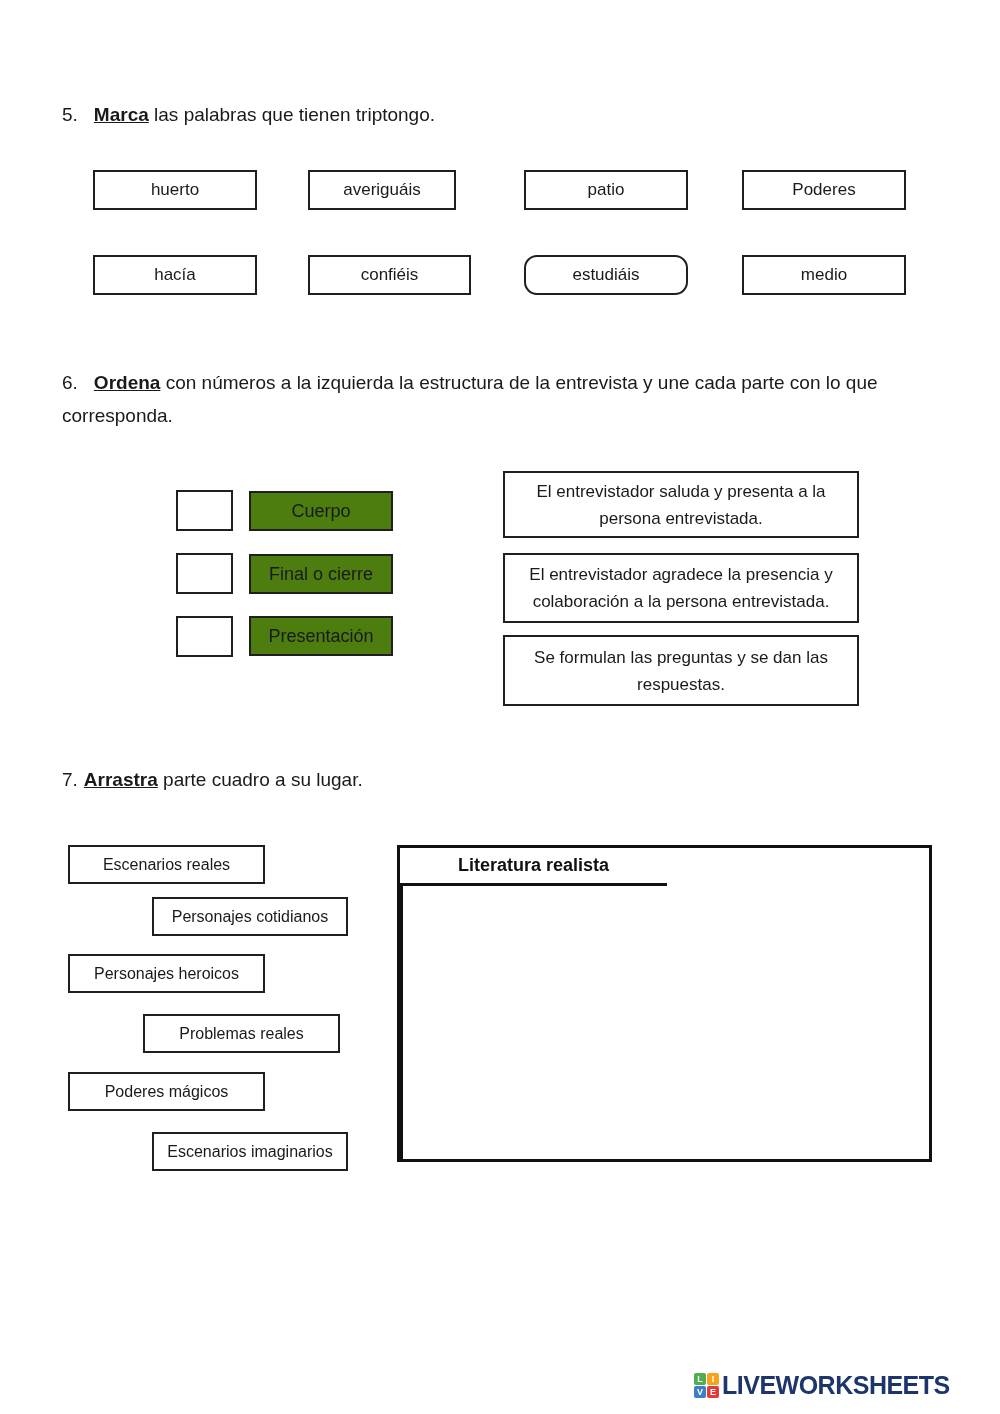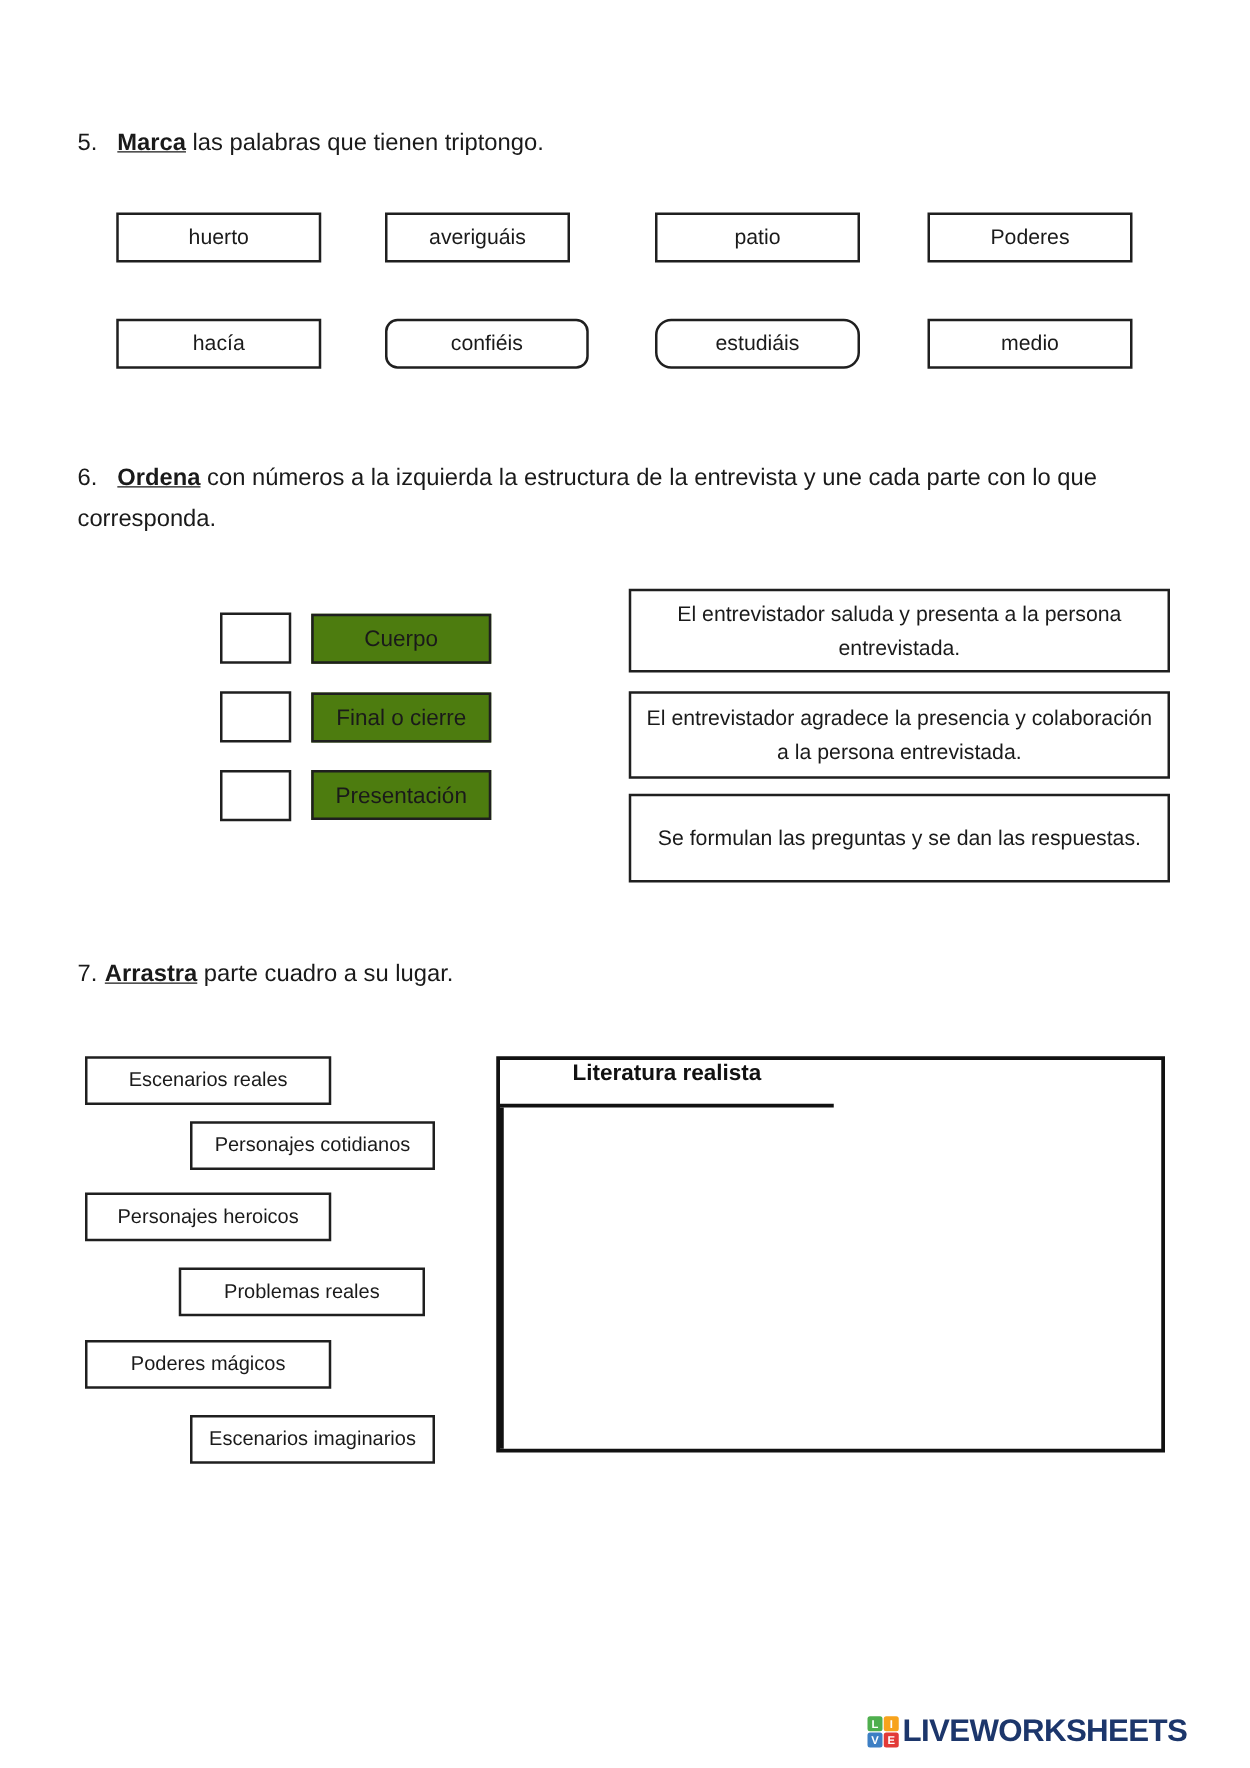--- a/index.html
+++ b/index.html
@@ -54,21 +54,21 @@
     background: #4d7c0f;
     display: flex;
     align-items: center;
     justify-content: center;
     font-size: 18px;
     cursor: pointer;
   }
   .descbox {
     position: absolute;
     left: 503px;
-    width: 433px;
+    width: 356px;
     border: 2px solid #1f1f1f;
     background: #ffffff;
     display: flex;
     align-items: center;
     justify-content: center;
     text-align: center;
     font-size: 17px;
     line-height: 27px;
     padding: 0 12px;
     cursor: pointer;
@@ -93,21 +93,21 @@
     width: 535px;
     height: 317px;
     border: 3px solid #111111;
     display: grid;
     grid-template-columns: 50.5% 49.5%;
     grid-template-rows: 38px 1fr;
     background: #ffffff;
   }
   .sort-table .th {
     display: flex;
-    align-items: flex-start;
+    align-items: center;
     justify-content: center;
     font-weight: bold;
     font-size: 18px;
     border-bottom: 3px solid #111111;
     color: #111111;
   }
   .sort-table .th.col2, .sort-table .td.col2 { border-left: 3px solid #111111; }
 
   .footer-logo {
     position: absolute;
@@ -158,21 +158,21 @@
       </div>
     <div class="wordbox" style="left:524px; top:170px; width:164px;">
         <span>patio</span>
       </div>
     <div class="wordbox" style="left:742px; top:170px; width:164px;">
         <span>Poderes</span>
       </div>
     <div class="wordbox" style="left:93px; top:255px; width:164px;">
         <span>hacía</span>
       </div>
-    <div class="wordbox" style="left:308px; top:255px; width:163px;border-radius:10px;">
+    <div class="wordbox" style="left:308px; top:255px; width:163px;">
         <span>confiéis</span>
       </div>
     <div class="wordbox" style="left:524px; top:255px; width:164px;border-radius:13px;">
         <span>estudiáis</span>
       </div>
     <div class="wordbox" style="left:742px; top:255px; width:164px;">
         <span>medio</span>
       </div>
   </section>
 

